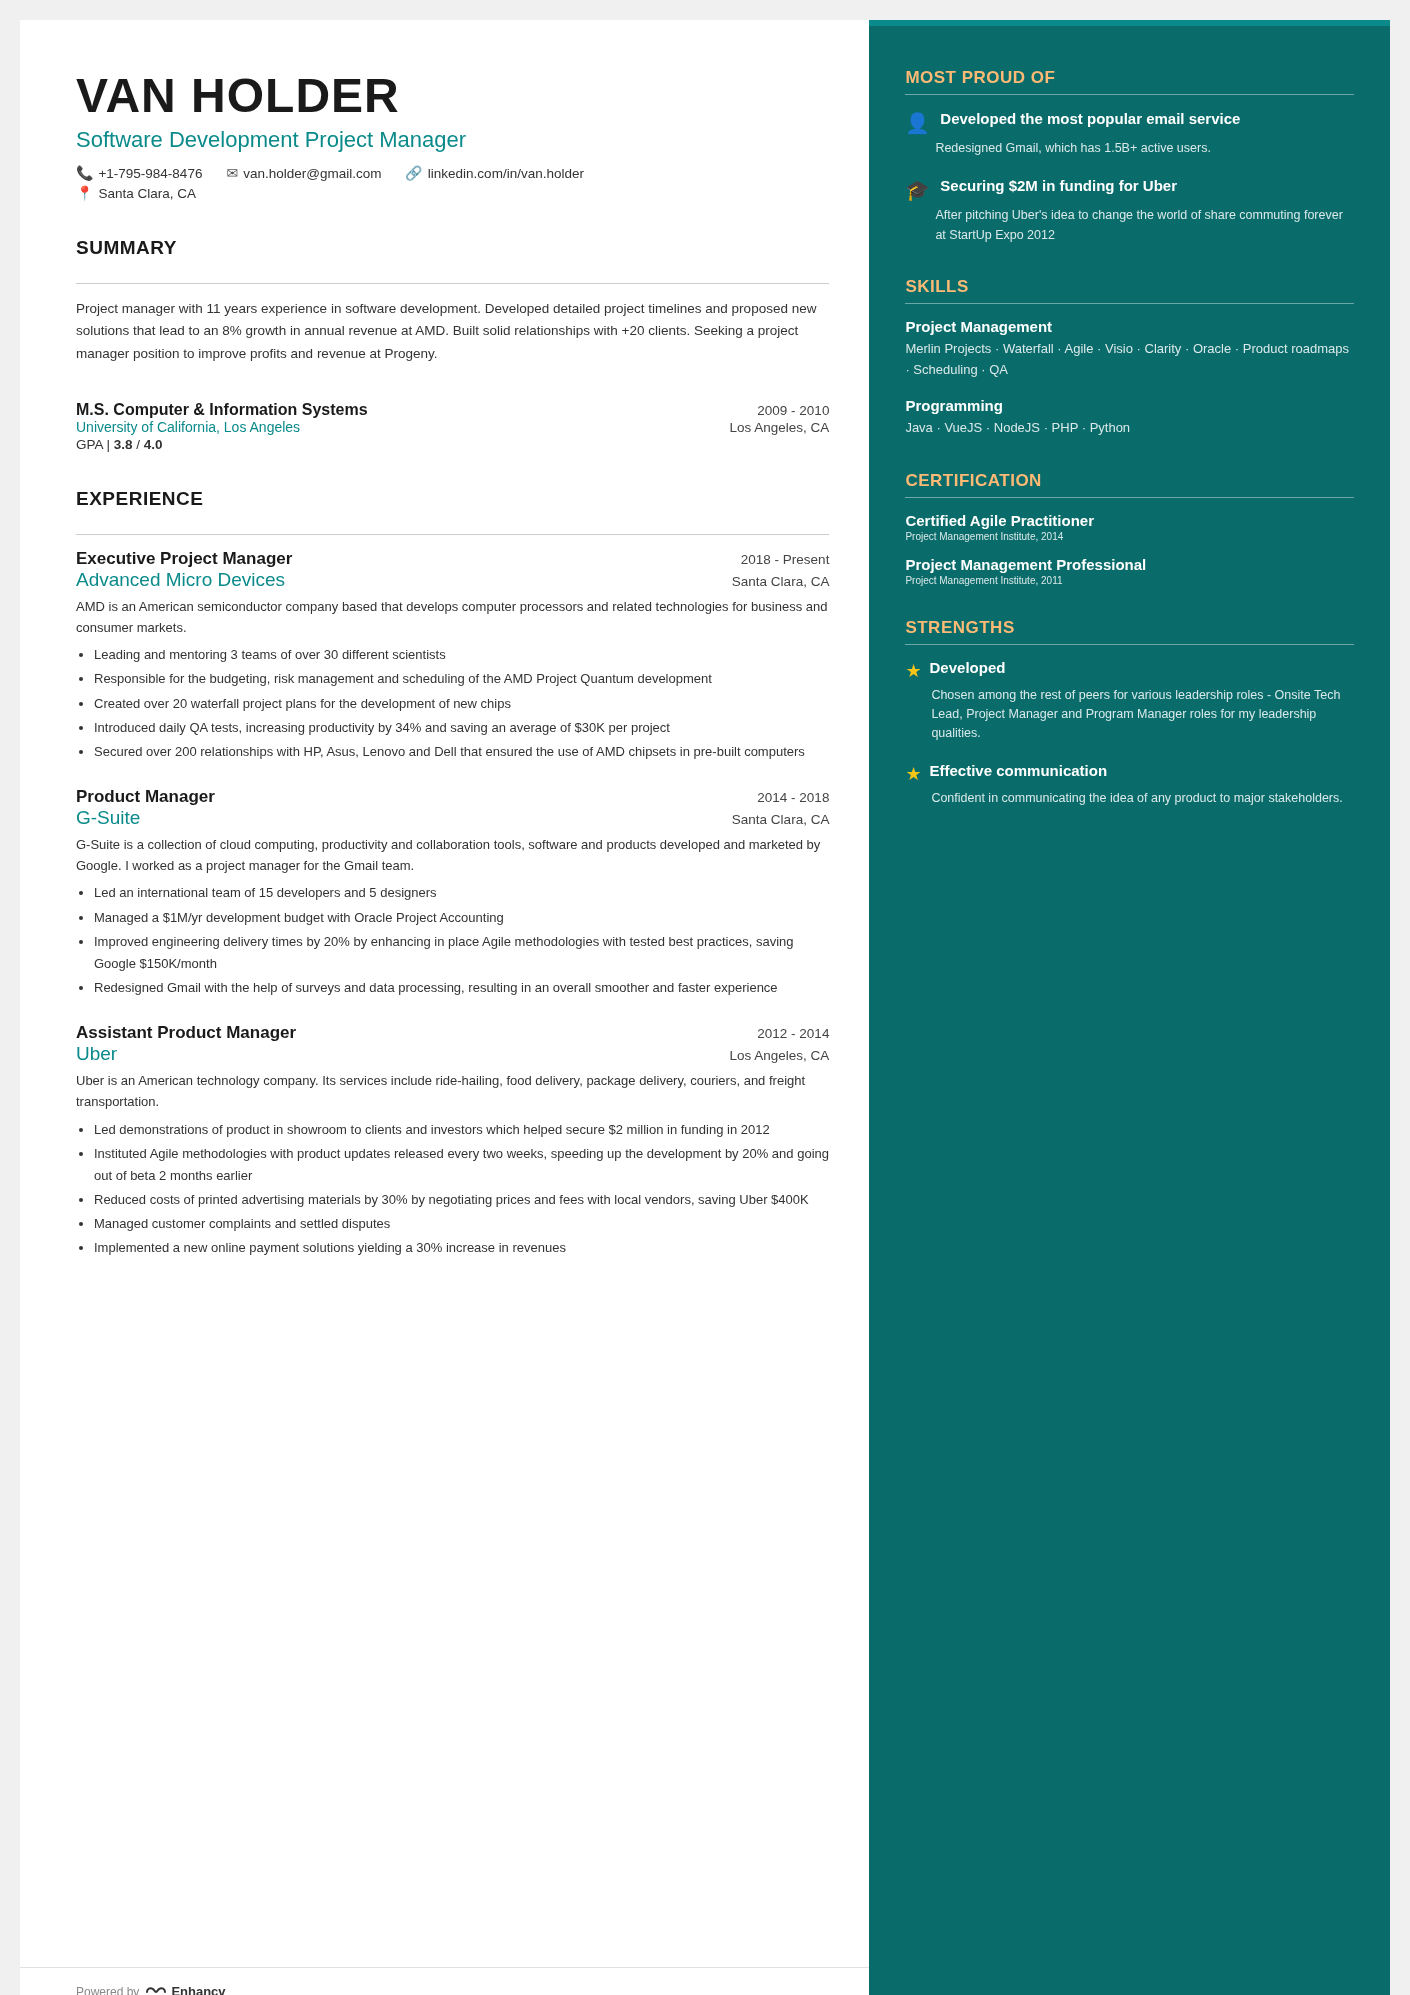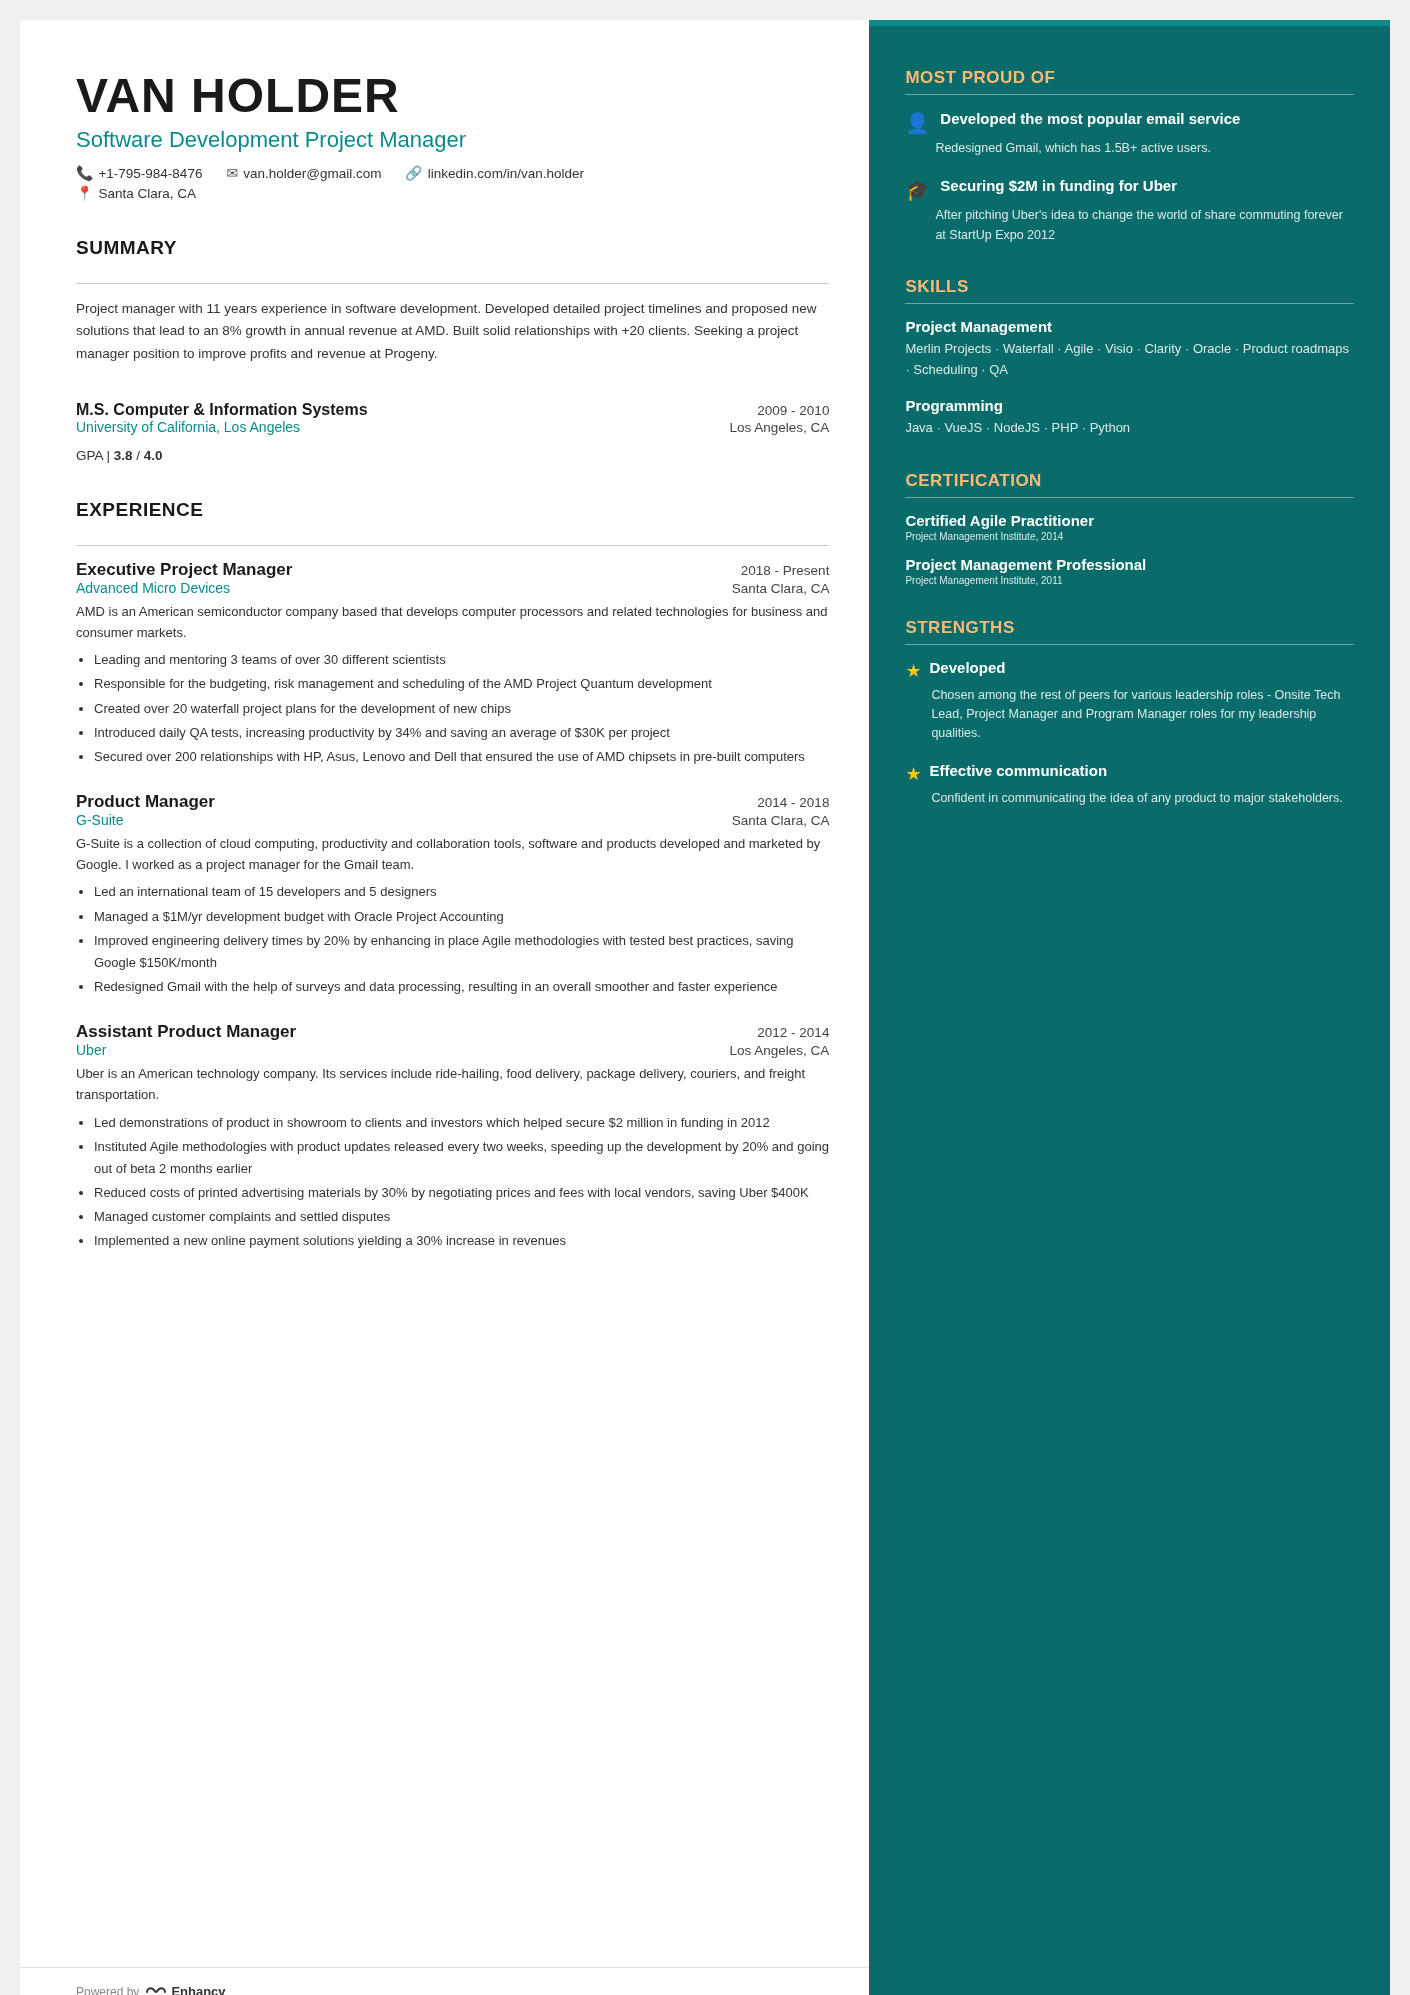--- a/index.html
+++ b/index.html
@@ -125,21 +125,21 @@
       font-weight: 400;
     }
     .edu-location {
       font-size: 13.5px;
       color: #444;
       font-family: Arial, sans-serif;
     }
     .edu-gpa {
       font-size: 13.5px;
       color: #333;
-      margin-top: 13px;
+      margin-top: 2px;
       font-family: Arial, sans-serif;
     }
     .edu-gpa span {
       font-weight: 700;
     }
     
     .exp-entry {
       margin-bottom: 24px;
     }
     .exp-row {
@@ -153,21 +153,21 @@
       color: #1a1a1a;
       font-family: Arial, sans-serif;
     }
     .exp-dates {
       font-size: 13.5px;
       color: #444;
       font-family: Arial, sans-serif;
     }
     .exp-company {
       color: #0a8a8a;
-      font-size: 14px;
+      font-size: 19px;
       font-family: Arial, sans-serif;
     }
     .exp-loc {
       font-size: 13.5px;
       color: #444;
       font-family: Arial, sans-serif;
     }
     .exp-desc {
       font-size: 13px;
       color: #333;

